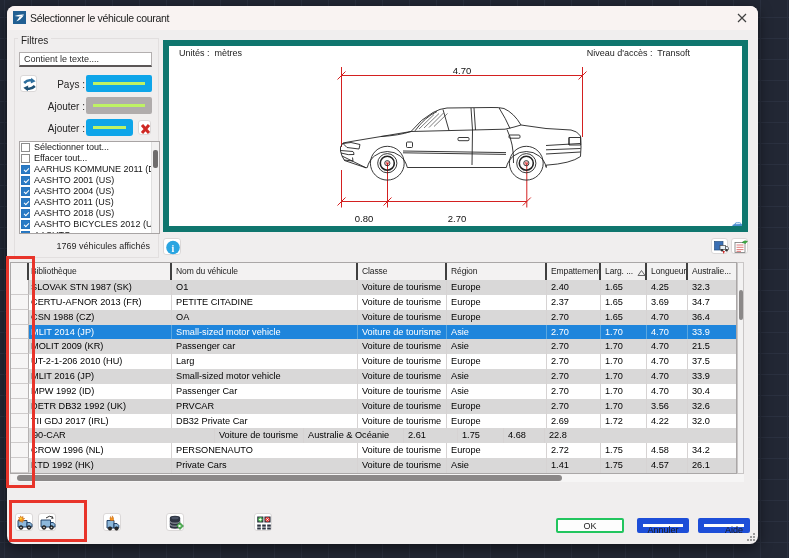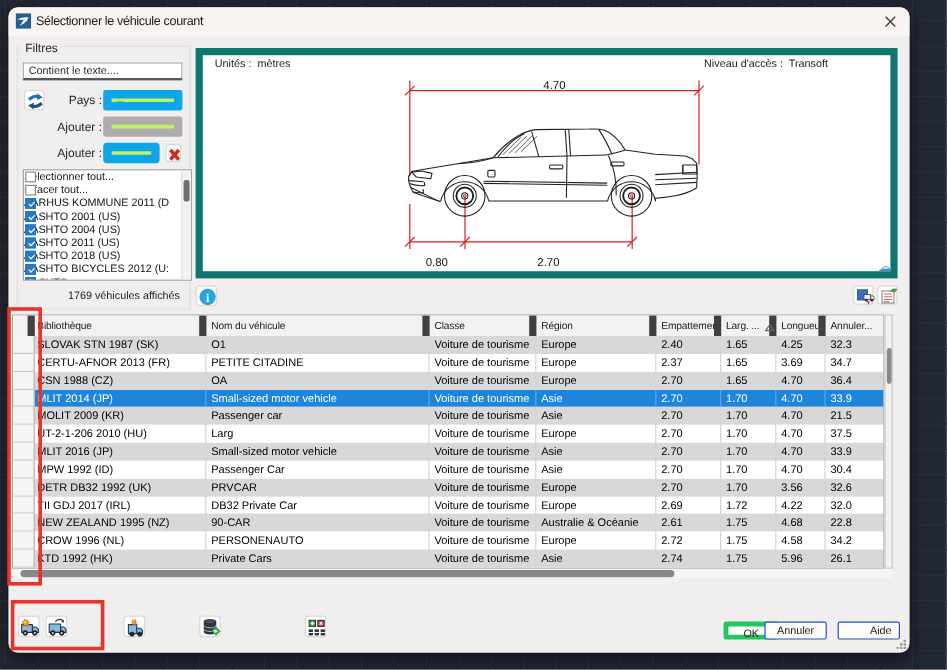--- a/index.html
+++ b/index.html
@@ -32,50 +32,50 @@
 .grouplabel { position:absolute; left:11px; top:29px; font-size:10px; color:#201f1f; background:#f0eeee; padding:0 3px; }
 .txtinput { position:absolute; left:12px; top:46px; width:133px; height:15px; background:#fff;
   border:1px solid #b3afaf; border-bottom:2px solid #5a5656; font-size:9px; color:#2c2b2b; padding:1px 0 0 4px; }
 .lbl { position:absolute; font-size:10px; color:#201f1f; text-align:right; }
 .combo { position:absolute; height:17px; background:#bef264; border:7px solid #0ea5e9; border-radius:2px; font-size:10px; color:#161616; padding:2px 0 0 4px; white-space:nowrap; overflow:hidden; }
 .combo .chev { position:absolute; right:4px; top:5px; }
 .combo.dis { border-color:#b0acac; color:#6f6d6d; }
 .iconbtn { position:absolute; background:#fff; border:1px solid #dbd8d8; border-radius:3px; }
 
 .listbox { position:absolute; left:12px; top:135px; width:141px; height:93px; background:#fff; border:1px solid #a8a4a4; overflow:hidden; }
-.li { position:relative; height:11px; font-size:9px; color:#141414; white-space:nowrap; line-height:11px; }
+.li { position:relative; height:11px; font-size:9px; color:#141414; white-space:nowrap; padding-left:14px; line-height:11px; }
 .cb { position:absolute; left:1px; top:1px; width:9px; height:9px; border:1px solid #8c8c8c; background:#fff; }
 .cbc { position:absolute; left:1px; top:1px; width:9px; height:9px; background:#2a7bc5; border:1px solid #2674be; }
 .cbc::after { content:''; position:absolute; left:1.5px; top:1.5px; width:4px; height:2px; border-left:1.5px solid #fff; border-bottom:1.5px solid #fff; transform:rotate(-45deg); }
 .lbscroll { position:absolute; right:0; top:0; width:8px; height:100%; background:#f3f2f2; border-left:1px solid #e0e0e0; }
 .lbthumb { position:absolute; left:1px; top:8px; width:5px; height:18px; background:#6f6d6d; border-radius:2px; }
 .count { position:absolute; left:0px; top:235px; width:143px; text-align:right; font-size:9px; color:#201f1f; }
 
 .preview { position:absolute; left:156px; top:34px; width:585px; height:192px; background:#fff; border:6px solid #0f766e; overflow:hidden; }
 .pvtext { position:absolute; font-size:9px; color:#222; }
 
 .table { position:absolute; left:3px; top:256px; width:727px; background:#fff; border:1px solid #aaa7a7; font-size:9.2px; }
 .trow { display:flex; height:14.85px; line-height:14.85px; white-space:nowrap; }
 .thead { height:17px; line-height:17px; background:#f3f2f2; color:#1c1c1c; font-size:8.5px; letter-spacing:-0.1px; }
 .trow > div { overflow:hidden; padding-left:4px; border-right:1px solid #d6d3d3; flex:none; }
-.thead > div { border-right:6px solid #404040; }
+.thead > div { border-right:2px solid #404040; }
 .c0{width:18px; padding-left:0 !important;}
 .c1{width:143px; padding-left:2px !important;} .c2{width:186px;} .c3{width:89px;} .c4{width:100px;}
 .c5{width:54px;} .c6{width:46px;} .c7{width:41px;} .c8{width:48px; border-right:none !important;}
 .odd { background:#d9d8d8; }
 .even { background:#ffffff; }
 .sel { background:#1e85dc; color:#fff; }
 .sel > div { border-right-color:#5aa7e0; }
 .odd > .c0, .even > .c0, .sel > .c0 { background:#f6f5f5; border-right:1px solid #b5b2b2; border-bottom:1px solid #cecbcb; }
 .vscroll { position:absolute; left:730px; top:256px; width:7px; height:212px; background:#f3f2f2; border:1px solid #c9c6c6; }
 .vthumb { position:absolute; left:1px; top:27px; width:4px; height:30px; background:#8b8888; border-radius:2px; }
 .hscroll { position:absolute; left:4px; top:468px; width:733px; height:8px; background:#f6f5f5; }
 .hthumb { position:absolute; left:6px; top:1px; width:545px; height:6px; background:#8b8888; border-radius:3px; }
 
-.btn { position:absolute; top:512px; height:15px; background:#fdfdfd; border:1px solid #1d4ed8; border-radius:2px; font-size:9px; color:#1c1c1c; text-align:center; line-height:13px; }
+.btn { position:absolute; top:512px; height:15px; background:#fdfdfd; border:6px solid #1d4ed8; border-radius:2px; font-size:9px; color:#1c1c1c; text-align:center; line-height:13px; }
 .grip { position:absolute; right:3px; bottom:3px; width:8px; height:8px; }
 
 .redrect { position:absolute; border:3px solid #e8342a; z-index:50; }
 </style>
 </head>
 <body>
 <div class="dialog">
   <div class="titlebar">
     <svg class="titleicon" viewBox="0 0 13 13">
         <rect width="13" height="13" fill="#235f92"></rect>
@@ -256,21 +256,21 @@
   <div class="table">
     <div class="trow thead">
         <div class="c0"></div>
         <div class="c1">Bibliothèque</div>
         <div class="c2">Nom du véhicule</div>
         <div class="c3">Classe</div>
         <div class="c4">Région</div>
         <div class="c5">Empattement</div>
         <div class="c6">Larg. ...</div>
         <div class="c7">Longueur</div>
-        <div class="c8">Annuler...</div>
+        <div class="c8">Australie...</div>
       </div>
     <div class="trow odd">
         <div class="c0"></div>
         <div class="c1">SLOVAK STN 1987 (SK)</div>
         <div class="c2">O1</div>
         <div class="c3">Voiture de tourisme</div>
         <div class="c4">Europe</div>
         <div class="c5">2.40</div>
         <div class="c6">1.65</div>
         <div class="c7">4.25</div>
@@ -370,21 +370,20 @@
         <div class="c2">DB32 Private Car</div>
         <div class="c3">Voiture de tourisme</div>
         <div class="c4">Europe</div>
         <div class="c5">2.69</div>
         <div class="c6">1.72</div>
         <div class="c7">4.22</div>
         <div class="c8">32.0</div>
       </div>
     <div class="trow odd">
         <div class="c0"></div>
-        <div class="c1">NEW ZEALAND 1995 (NZ)</div>
         <div class="c2">90-CAR</div>
         <div class="c3">Voiture de tourisme</div>
         <div class="c4">Australie &amp; Océanie</div>
         <div class="c5">2.61</div>
         <div class="c6">1.75</div>
         <div class="c7">4.68</div>
         <div class="c8">22.8</div>
       </div>
     <div class="trow even">
         <div class="c0"></div>
@@ -396,23 +395,23 @@
         <div class="c6">1.75</div>
         <div class="c7">4.58</div>
         <div class="c8">34.2</div>
       </div>
     <div class="trow odd">
         <div class="c0"></div>
         <div class="c1">KTD 1992 (HK)</div>
         <div class="c2">Private Cars</div>
         <div class="c3">Voiture de tourisme</div>
         <div class="c4">Asie</div>
-        <div class="c5">2.74</div>
+        <div class="c5">1.41</div>
         <div class="c6">1.75</div>
-        <div class="c7">5.96</div>
+        <div class="c7">4.57</div>
         <div class="c8">26.1</div>
       </div>
   </div>
   <svg style="position:absolute;left:630px;top:263px;" width="9" height="8" viewBox="0 0 9 8">
       <path d="M4.5 1.5 L8 6.5 L1 6.5 Z" fill="none" stroke="#666" stroke-width="1"></path>
     </svg>
   <div class="vscroll">
       <div class="vthumb"></div>
     </div>
   <div class="hscroll">
@@ -481,21 +480,21 @@
       <g fill="#2d3442">
         <rect x="2.2" y="10.5" width="3.6" height="2.2"></rect>
           <rect x="7.2" y="10.5" width="3.6" height="2.2"></rect>
           <rect x="12.2" y="10.5" width="3.6" height="2.2"></rect>
         <rect x="2.2" y="13.5" width="3.6" height="2"></rect>
           <rect x="7.2" y="13.5" width="3.6" height="2"></rect>
           <rect x="12.2" y="13.5" width="3.6" height="2"></rect>
       </g>
     </svg>
   </div>
-  <div class="btn" style="left:596px;width:46px;border:4px solid #22c55e;">OK</div>
+  <div class="btn" style="left:549px;width:68px;border:2px solid #22c55e;">OK</div>
   <div class="btn" style="left:630px;width:52px;">Annuler</div>
   <div class="btn" style="left:691px;width:52px;padding-left:20px;">Aide</div>
   <svg class="grip" width="8" height="8" viewBox="0 0 8 8">
       <g fill="#9a9a9a">
         <rect x="6" y="0" width="2" height="2"></rect>
         <rect x="6" y="3" width="2" height="2"></rect>
         <rect x="3" y="3" width="2" height="2"></rect>
         <rect x="6" y="6" width="2" height="2"></rect>
         <rect x="3" y="6" width="2" height="2"></rect>
         <rect x="0" y="6" width="2" height="2"></rect>

